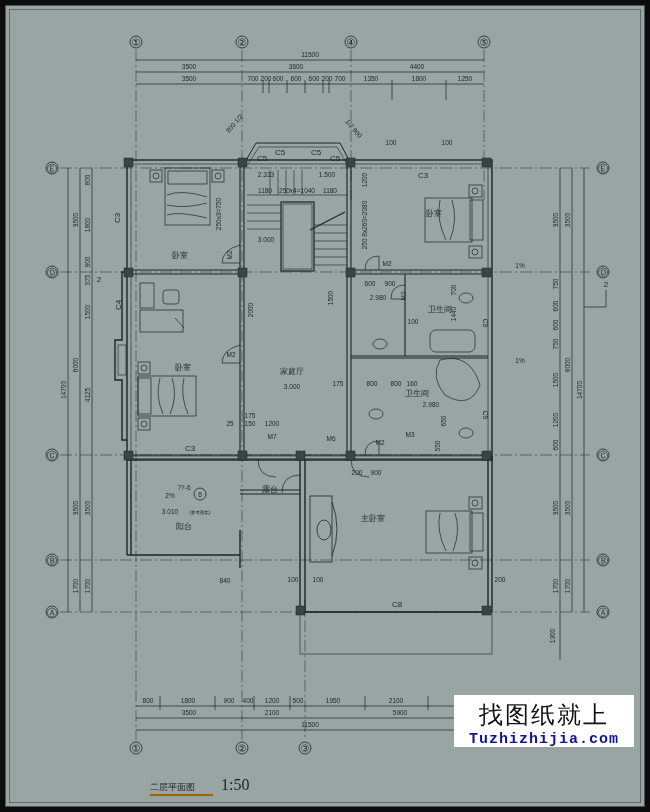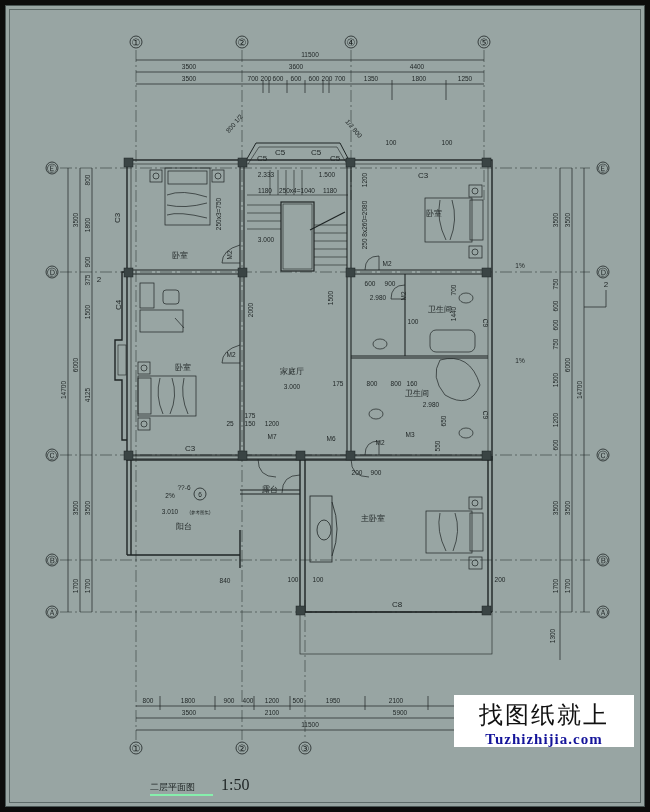--- a/index.html
+++ b/index.html
@@ -7,23 +7,23 @@
   #sheet{position:absolute;left:5px;top:5px;width:640px;height:802px;background:#98a5a3;border:1px solid #4a5655;box-sizing:border-box;}
   #sheet-inner{position:absolute;left:3px;top:3px;right:3px;bottom:3px;border:1px solid #5d6a69;}
   svg{position:absolute;left:0;top:0;}
   svg text{font-family:"Liberation Sans",sans-serif;fill:#1e2424;}
   .dim{font-size:6.5px;}
   .room{font-size:8px;}
   .lbl{font-size:8px;}
   .axis-txt{font-size:10px;}
   #watermark{position:absolute;left:454px;top:695px;width:180px;height:52px;background:#fff;}
   #wm-cn{position:absolute;left:0;top:4px;width:180px;text-align:center;font-family:"DejaVu Sans",sans-serif;font-size:24px;color:#111;letter-spacing:2px;}
-  #wm-en{position:absolute;left:0;top:36px;width:180px;text-align:center;font-family:Liberation Serif, serif;font-weight:bold;font-size:15px;color:#14149a;letter-spacing:1px;}
+  #wm-en{position:absolute;left:0;top:36px;width:180px;text-align:center;font-family:Liberation Mono, monospace;font-weight:bold;font-size:15px;color:#14149a;letter-spacing:1px;}
   #title-block{position:absolute;left:150px;top:776px;}
-  #title-cn{font-family:Liberation Mono, monospace;font-size:9px;color:#1e2424;border-bottom:2px solid #86efac;padding-right:18px;display:inline-block;}
+  #title-cn{font-family:Liberation Mono, monospace;font-size:9px;color:#1e2424;border-bottom:2px solid #a16207;padding-right:18px;display:inline-block;}
   #title-scale{font-family:"Liberation Serif",serif;font-size:16px;color:#1e2424;margin-left:4px;display:inline-block;}
 </style>
 </head>
 <body>
 
 <div id="frame">
 <div id="sheet">
 <div id="sheet-inner"></div>
 </div>
 

